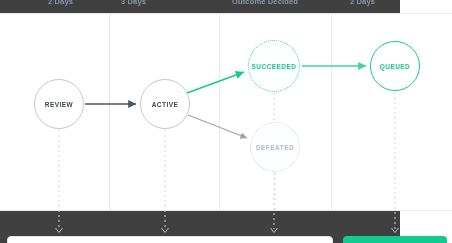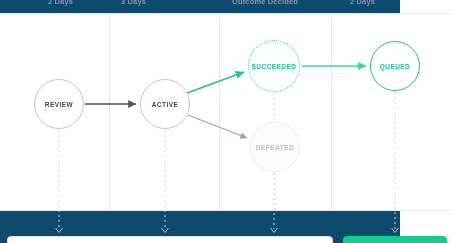--- a/index.html
+++ b/index.html
@@ -13,21 +13,21 @@
     overflow: hidden;
     font-family: "Liberation Sans", sans-serif;
     position: relative;
   }
 
   #canvas {
     position: absolute;
     left: 0; top: 0;
     width: 400px;
     height: 243px;
-    background: #0c4a6e;
+    background: #404040;
   }
 
   
   .header-strip {
     position: absolute;
     left: 0; top: 0;
     width: 452px;
     height: 13px;
   }
   .col-head {

